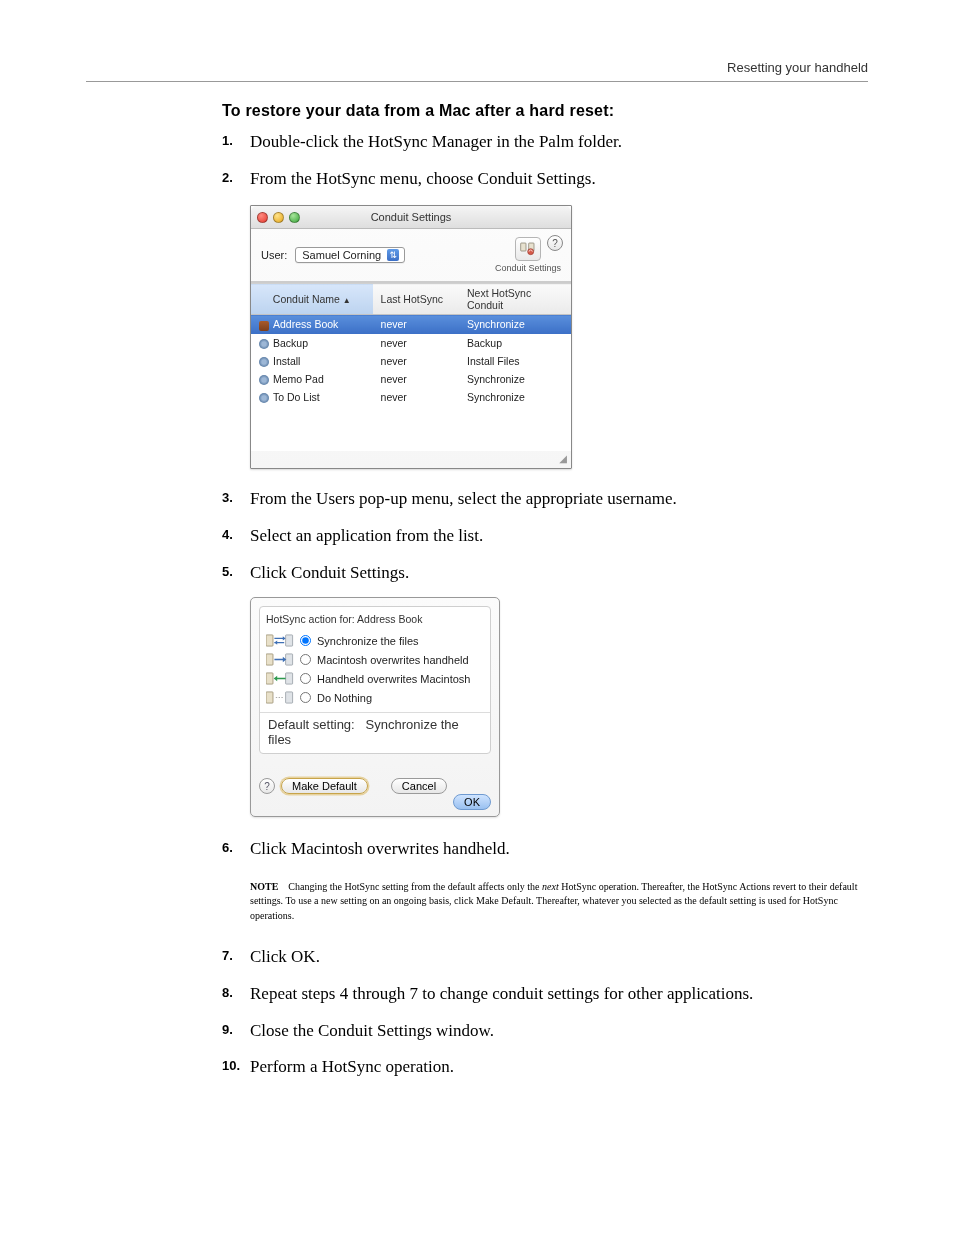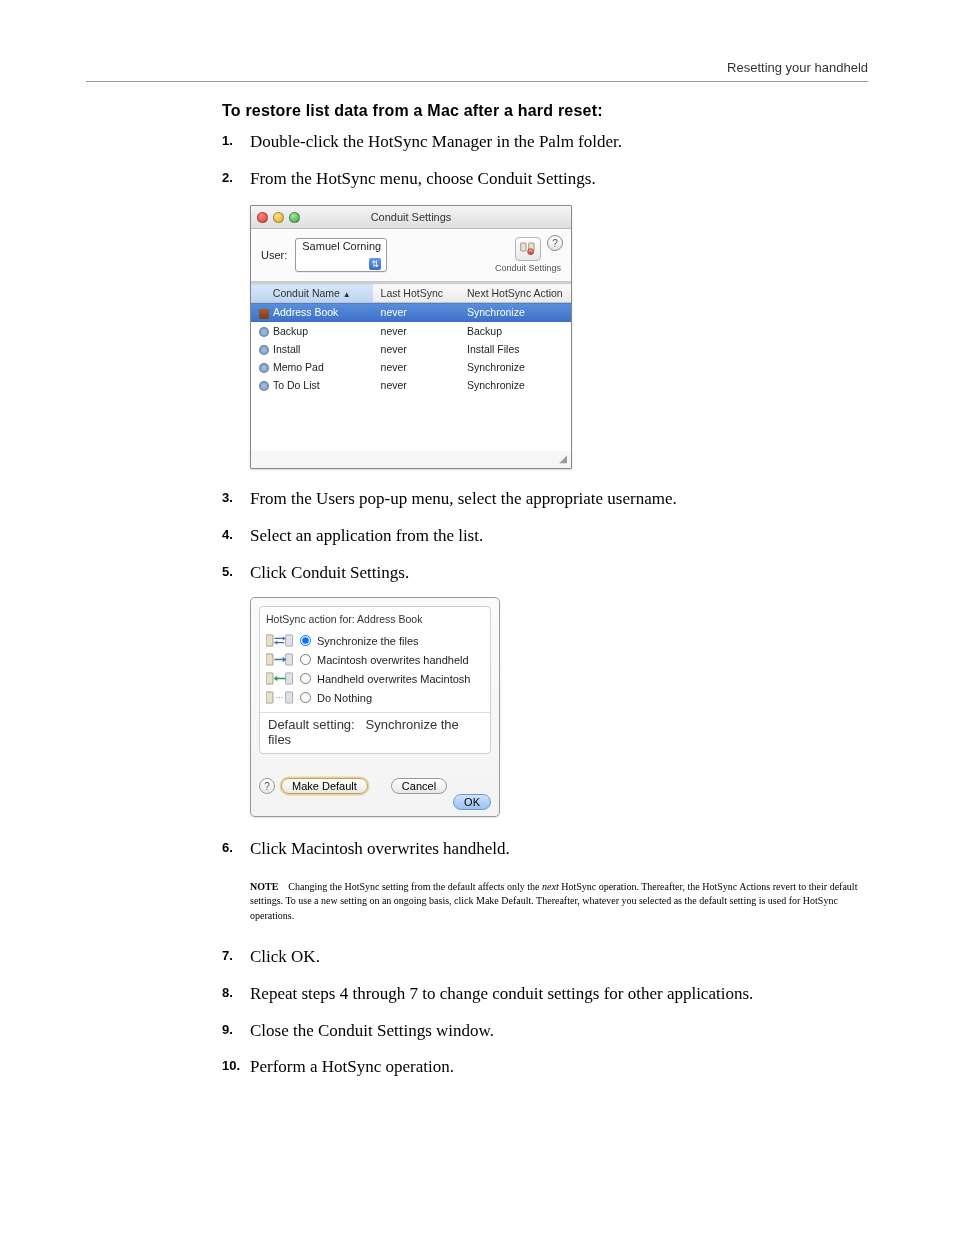--- a/index.html
+++ b/index.html
@@ -118,21 +118,20 @@
   .user-select {
     display: inline-flex;
     align-items: flex-end;
     background: #fff;
     border: 1px solid #9a9a9a;
     border-radius: 3px;
     padding: 1px 5px 1px 6px;
     font-size: 11px;
     gap: 6px;
     box-shadow: inset 0 1px 0 #fff, 0 1px 0 rgba(0,0,0,0.05);
-    flex-direction: column;
   }
   .user-select .caret {
     width: 12px; height: 12px;
     background: linear-gradient(#5f9be8,#3b6fc6);
     border-radius: 2px;
     display: flex; align-items: center; justify-content: center;
     color: #fff; font-size: 9px;
   }
   .toolbar-icon-col {
     margin-left: auto;
@@ -275,21 +274,21 @@
   }
   .spacer { flex:1; }
 </style>
 </head>
 <body>
 
 <div class="page">
 
   <div class="header-line">Resetting your handheld</div>
 
-  <div class="section-title">To restore list data from a Mac after a hard reset:</div>
+  <div class="section-title">To restore your data from a Mac after a hard reset:</div>
 
   <ol class="steps">
     <li><span class="num">1.</span><span>Double-click the HotSync Manager in the Palm folder.</span></li>
     <li><span class="num">2.</span><span>From the HotSync menu, choose Conduit Settings.</span></li>
   </ol>
 
   <div class="figure-wrap">
     <div class="mac-window">
       <div class="mac-titlebar">
         <div class="traffic">
@@ -323,21 +322,21 @@
 
       <div class="mac-table-wrap">
         <table class="mac-table">
           <thead>
             <tr>
               <th class="sortable" style="width:38%">
                 <span>Conduit Name</span>
                 <span class="sort-caret">▲</span>
               </th>
               <th style="width:27%">Last HotSync</th>
-              <th>Next HotSync Action</th>
+              <th>Next HotSync Conduit</th>
             </tr>
           </thead>
           <tbody id="conduit-rows">
               <tr class="sel">
                 <td><span class="row-icon ab"></span><span>Address Book</span></td>
                 <td>never</td>
                 <td>Synchronize</td>
               </tr>
               <tr>
                 <td><span class="row-icon cog"></span><span>Backup</span></td>

